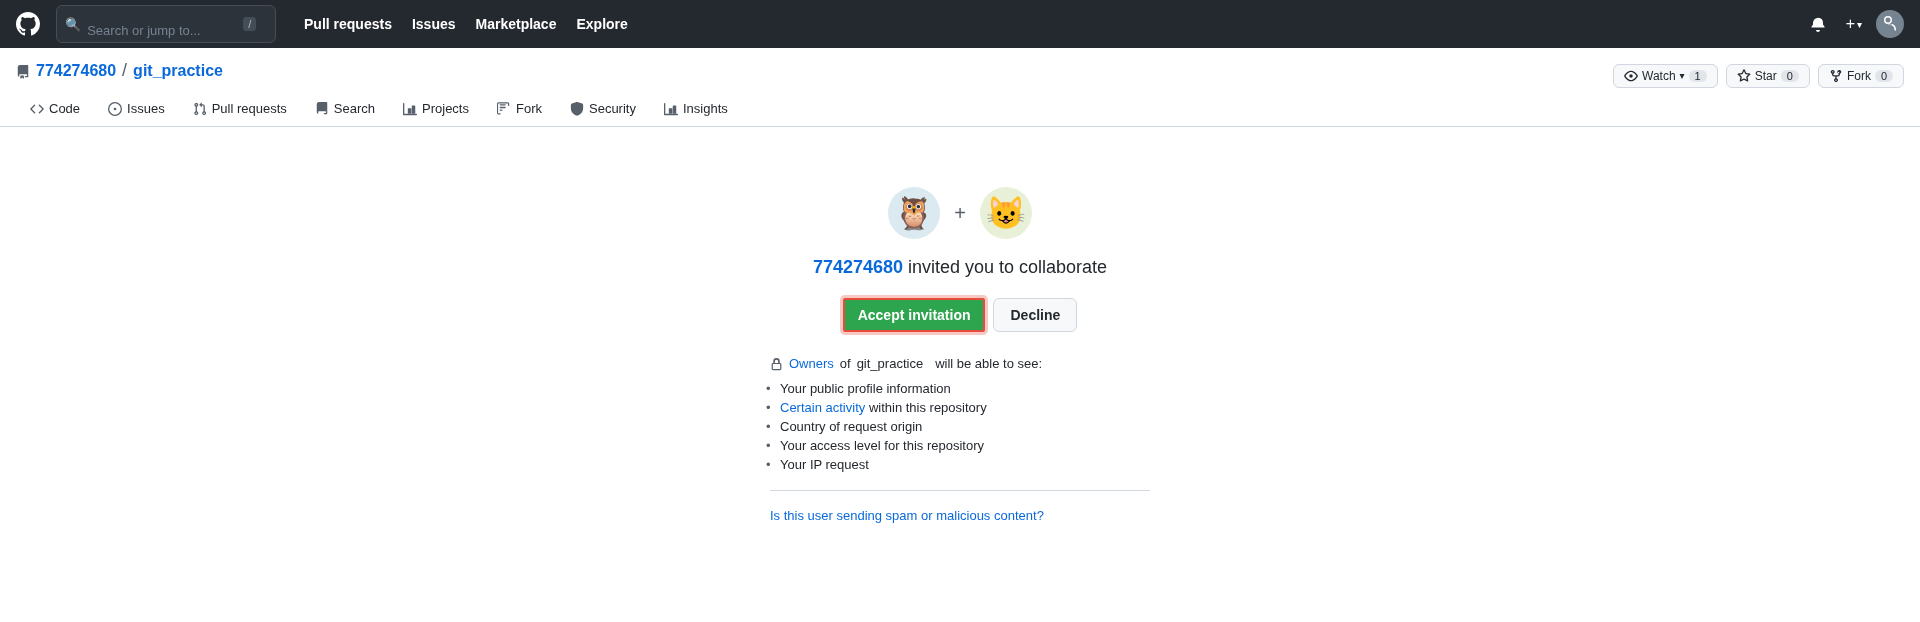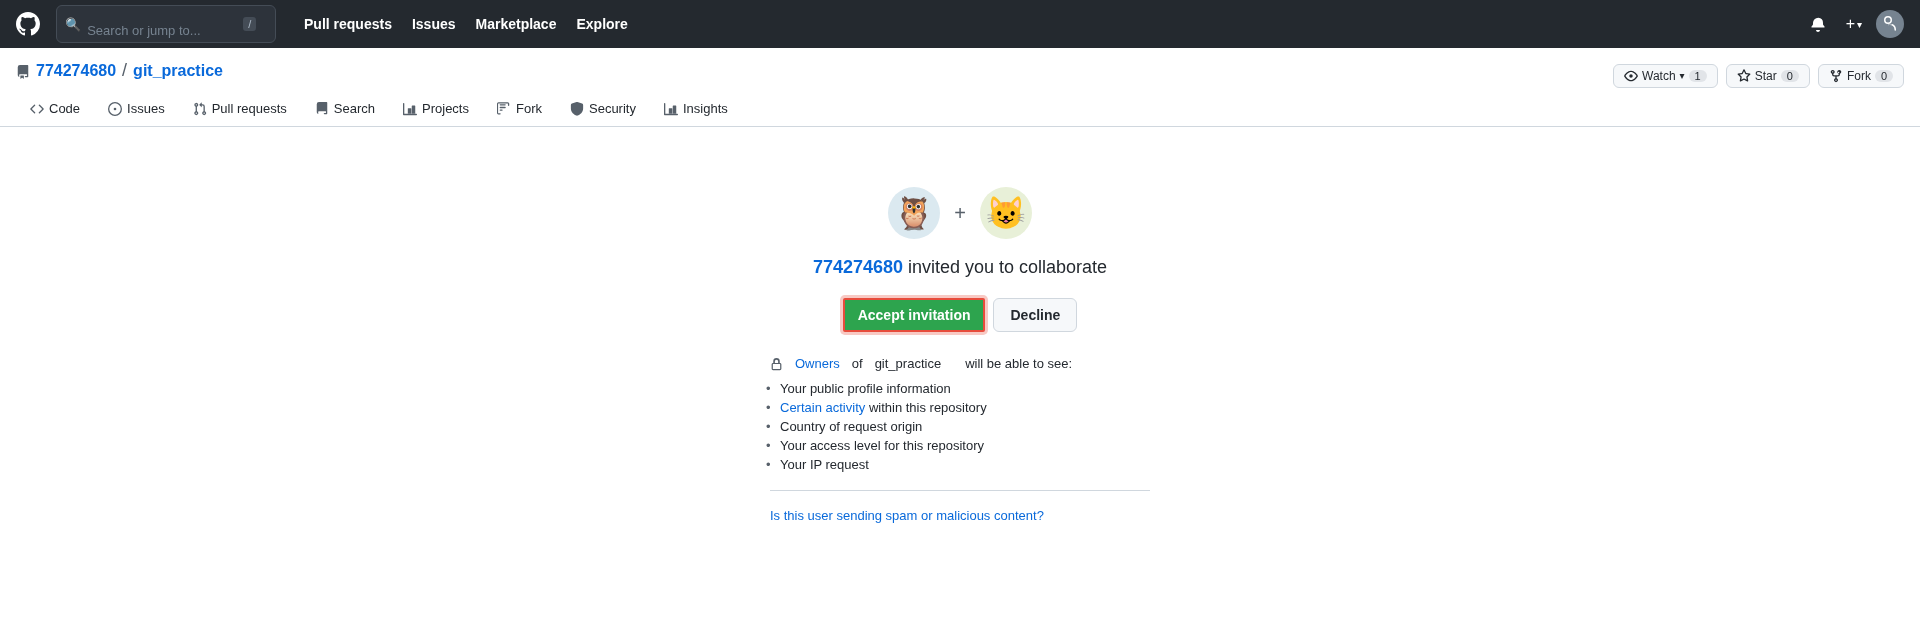--- a/index.html
+++ b/index.html
@@ -218,21 +218,21 @@
       cursor: pointer;
     }
 
     .owners-section {
       max-width: 380px;
       text-align: left;
     }
     .owners-header {
       display: flex;
       align-items: flex-end;
-      gap: 12px;
+      gap: 6px;
       color: #24292f;
       font-size: 13px;
       margin-bottom: 8px;
     }
     .lock-icon { font-size: 13px; color: #57606a; }
     .owners-header a { color: #0969da; text-decoration: none; }
     .owners-list {
       list-style: none;
       padding: 0;
       margin-left: 10px;

